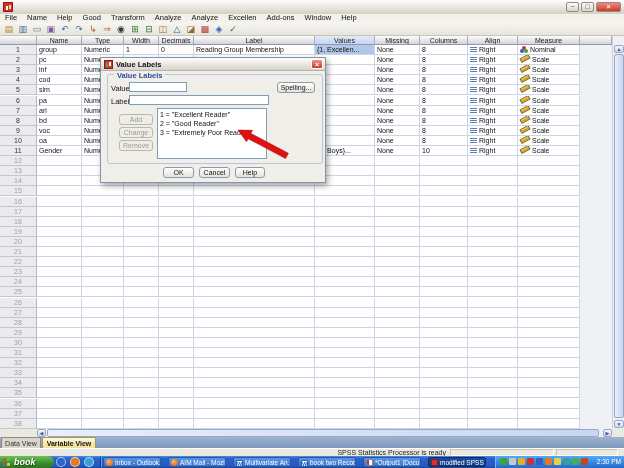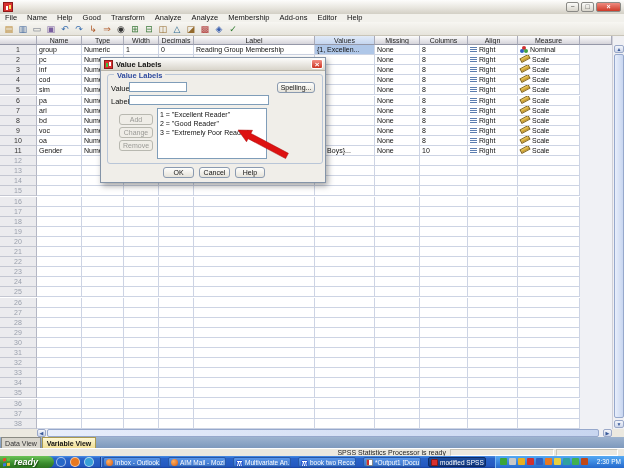--- a/index.html
+++ b/index.html
@@ -115,23 +115,23 @@
   </div>
 
   <div class="menubar" id="menubar">
       <div class="menu-item">File</div>
       <div class="menu-item">Name</div>
       <div class="menu-item">Help</div>
       <div class="menu-item">Good</div>
       <div class="menu-item">Transform</div>
       <div class="menu-item">Analyze</div>
       <div class="menu-item">Analyze</div>
-      <div class="menu-item">Membership</div>
+      <div class="menu-item">Excellen</div>
       <div class="menu-item">Add-ons</div>
-      <div class="menu-item">Editor</div>
+      <div class="menu-item">Window</div>
       <div class="menu-item">Help</div>
     </div>
 
   <div class="toolbar" id="toolbar">
       <div class="tb-icon" style="color: rgb(185, 134, 46);">▤</div>
       <div class="tb-icon" style="color: rgb(68, 105, 158);">▥</div>
       <div class="tb-icon" style="color: rgb(107, 114, 128);">▭</div>
       <div class="tb-icon" style="color: rgb(122, 95, 160);">▣</div>
       <div class="tb-icon" style="color: rgb(58, 111, 176);">↶</div>
       <div class="tb-icon" style="color: rgb(58, 111, 176);">↷</div>
@@ -612,21 +612,21 @@
   </div>
 
   <div class="taskbar">
     <div class="startbtn">
       <span class="startflag">
         <span style="background:#e84828"></span>
           <span style="background:#68c040"></span>
         <span style="background:#3878e0"></span>
           <span style="background:#f0c030"></span>
       </span>
-      <span>ready</span>
+      <span>book</span>
     </div>
     <div class="quicklaunch" id="quicklaunch">
         <div class="ql-icon" style="background: rgb(40, 104, 200);"></div>
         <div class="ql-icon" style="background: rgb(232, 120, 32);"></div>
         <div class="ql-icon" style="background: rgb(56, 160, 216);"></div>
       </div>
     <div class="ql-div"></div>
     <div id="tasks">
         <div class="task" style="left: 103px;"><span class="ticon mail-icon"></span><span>Inbox - Outlook...</span></div>
         <div class="task" style="left: 168px;"><span class="ticon mail-icon"></span><span>AIM Mail - Mozil...</span></div>

